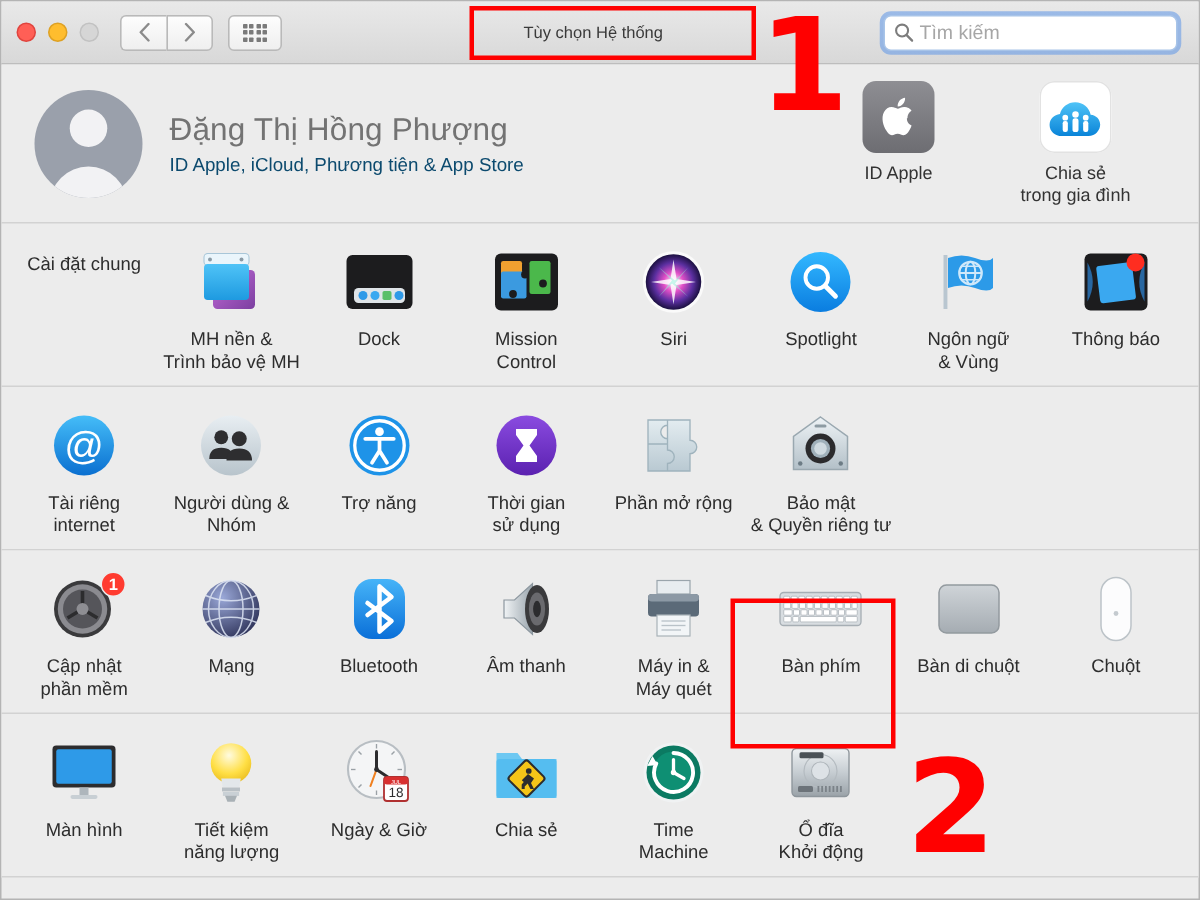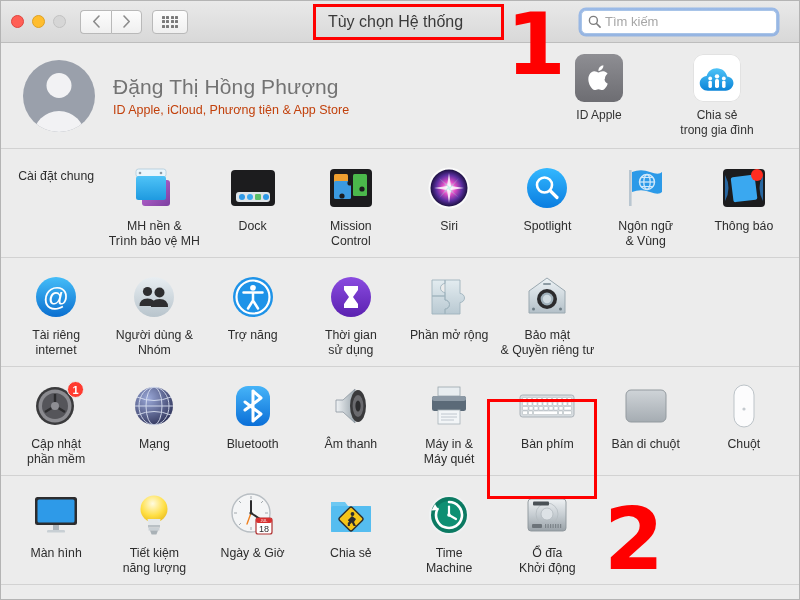--- a/index.html
+++ b/index.html
@@ -56,35 +56,35 @@
     border-radius: 4px;
     display: flex; align-items: center; justify-content: center;
   }
   .dots { display: grid; grid-template-columns: repeat(4, 3px); gap: 1.5px; }
   .dots i { width: 3px; height: 3px; background: #7a7a7a; border-radius: 0.5px; display: block; }
 
   #win-title {
     position: absolute;
     left: 0; right: 9px;
     text-align: center;
-    font-size: 16px;
+    font-size: 11px;
     color: #3a3a3a;
     pointer-events: none;
   }
 
   #search-box {
     margin-left: auto;
     width: 196px; height: 24px;
     background: #fff;
     border: 1px solid #a8c4e8;
     border-radius: 5px;
     box-shadow: 0 0 0 2.5px rgba(92,150,232,0.55);
     display: flex; align-items: center;
     padding: 0 6px;
-    margin-right: 12px;
+    margin-right: 4px;
   }
   #search-box .mag { margin-right: 4px; display: flex; }
   #search-input {
     border: none; outline: none;
     font-family: "Liberation Sans", sans-serif;
     font-size: 13px;
     color: #333;
     width: 100%;
     background: transparent;
   }
@@ -116,21 +116,21 @@
   }
   #avatar .body {
     position: absolute; left: 50%; bottom: -15px;
     transform: translateX(-50%);
     width: 52px; height: 36px;
     border-radius: 26px 26px 0 0;
     background: #f2f2f4;
   }
   #account-text { margin-left: 18px; }
   #account-name { font-size: 21px; color: #737373; letter-spacing: .1px; }
-  #account-sub { font-size: 12.5px; color: #c2410c; margin-top: 4px; }
+  #account-sub { font-size: 12.5px; color: #0c4a6e; margin-top: 4px; }
 
   #account-icons { margin-left: auto; display: flex; gap: 34px; padding-right: 18px; }
   .acct-item { width: 84px; text-align: center; }
   .acct-label { font-size: 12px; color: #333; line-height: 1.25; margin-top: 6px; }
 
   .appleid-icon {
     width: 48px; height: 48px; margin: 0 auto;
     background: linear-gradient(#8e8e93, #6d6d72);
     border-radius: 9px;
     display: flex; align-items: center; justify-content: center;

